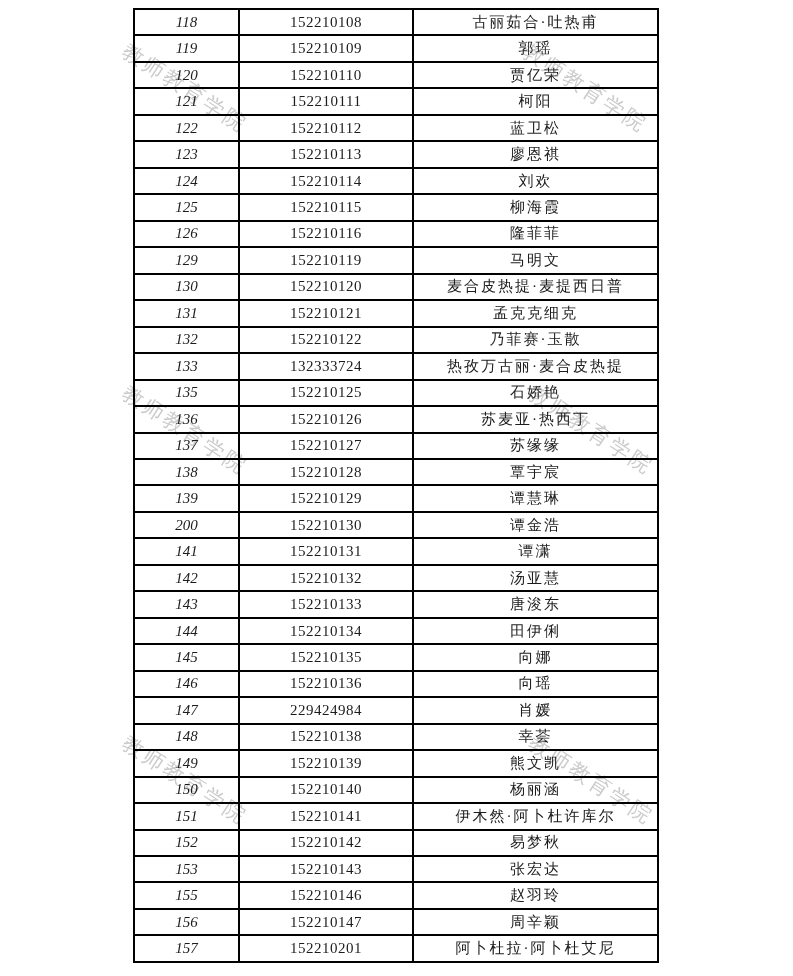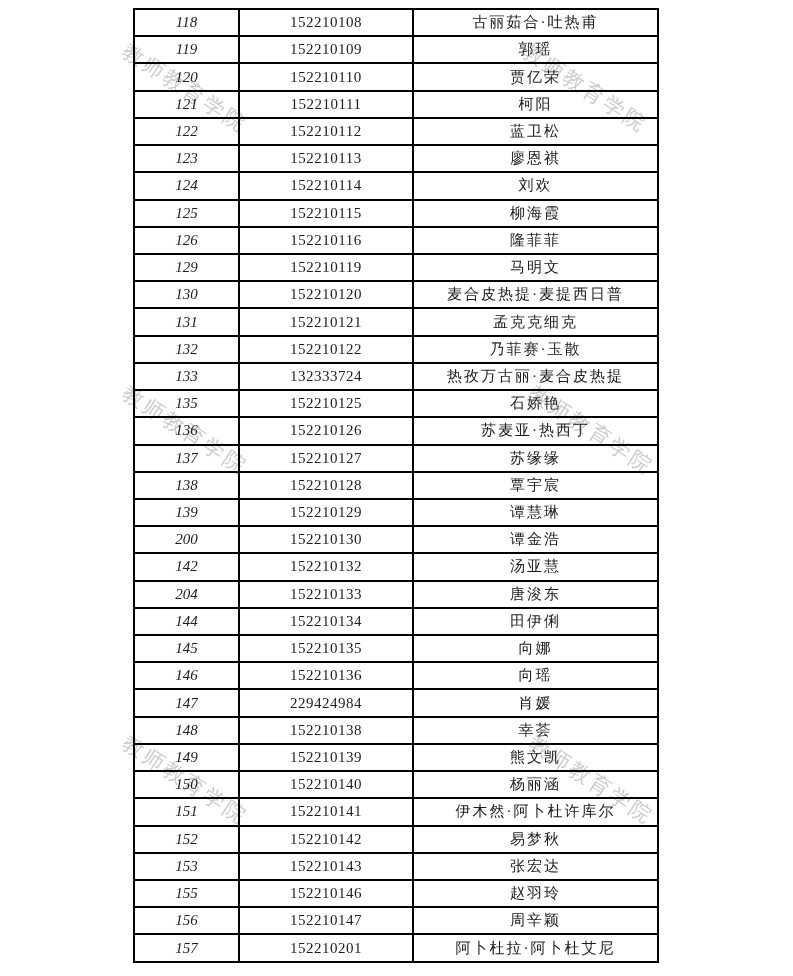--- a/index.html
+++ b/index.html
@@ -168,26 +168,31 @@
       <td class="col-no">139</td>
       <td class="col-id">152210129</td>
       <td class="col-name">谭慧琳</td>
     </tr>
         <tr>
       <td class="col-no">200</td>
       <td class="col-id">152210130</td>
       <td class="col-name">谭金浩</td>
     </tr>
         <tr>
+      <td class="col-no">141</td>
+      <td class="col-id">152210131</td>
+      <td class="col-name">谭潇</td>
+    </tr>
+        <tr>
       <td class="col-no">142</td>
       <td class="col-id">152210132</td>
       <td class="col-name">汤亚慧</td>
     </tr>
         <tr>
-      <td class="col-no">204</td>
+      <td class="col-no">143</td>
       <td class="col-id">152210133</td>
       <td class="col-name">唐浚东</td>
     </tr>
         <tr>
       <td class="col-no">144</td>
       <td class="col-id">152210134</td>
       <td class="col-name">田伊俐</td>
     </tr>
         <tr>
       <td class="col-no">145</td>

